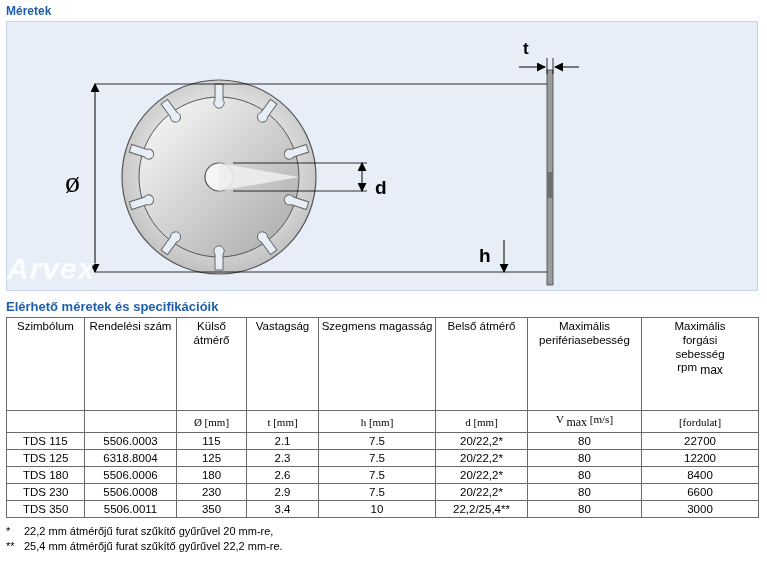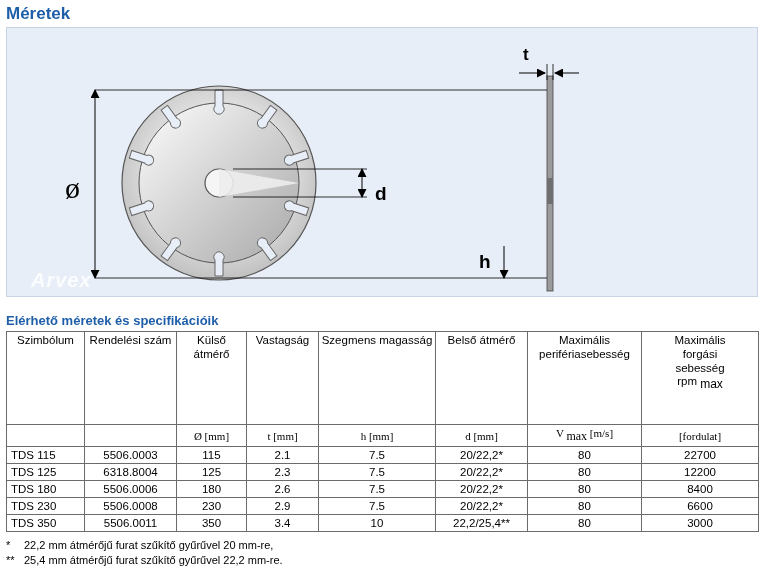--- a/index.html
+++ b/index.html
@@ -16,51 +16,51 @@
     overflow: hidden;
   }
   .page {
     position: relative;
     width: 767px;
     height: 580px;
   }
   .section-title {
     color: #1f5fa9;
     font-weight: bold;
-    font-size: 17px;
+    font-size: 12px;
     margin: 4px 0 3px 6px;
   }
   .diagram-wrap {
     position: relative;
     margin: 0 0 0 6px;
     width: 752px;
     height: 270px;
     background: #e8eef7;
     border: 1px solid #c8d4e6;
     box-sizing: border-box;
   }
   .diagram-wrap svg { display: block; }
   .watermark {
     position: absolute;
-    left: 24px;
+    left: 0;
     bottom: 4px;
     font-family: "Liberation Sans", sans-serif;
-    font-size: 20px;
+    font-size: 30px;
     font-weight: bold;
     font-style: italic;
     color: #ffffff;
     opacity: 0.85;
     letter-spacing: 1px;
     pointer-events: none;
   }
   .table-title {
     color: #1f5fa9;
     font-weight: bold;
     font-size: 13px;
-    margin: 16px 0 3px 6px;
+    margin: 8px 0 3px 6px;
   }
   table.spec {
     border-collapse: collapse;
     margin-left: 6px;
     width: 752px;
     table-layout: fixed;
   }
   table.spec th, table.spec td {
     border: 1px solid #6b6b6b;
     font-size: 11.5px;
@@ -68,21 +68,21 @@
     vertical-align: middle;
     padding: 2px 2px;
   }
   table.spec th.head-main {
     height: 88px;
     font-weight: normal;
     vertical-align: top;
   }
   table.spec td.sym {
     text-align: left;
-    padding-left: 4px;
+    padding-left: 16px;
   }
   table.spec tr.unit-row td {
     font-size: 11px;
     border-top: none;
   }
   .units-cell { font-size: 11px; font-family: Liberation Serif, serif; }
   .sup-small { font-size: 12px; vertical-align: sub; }
   .footnotes {
     margin: 6px 0 0 6px;
     font-size: 11px;

